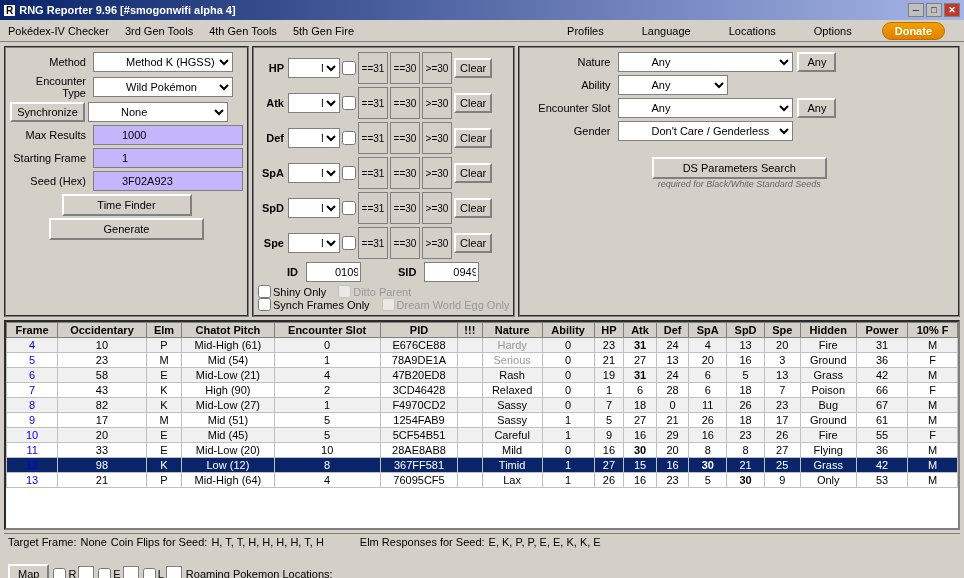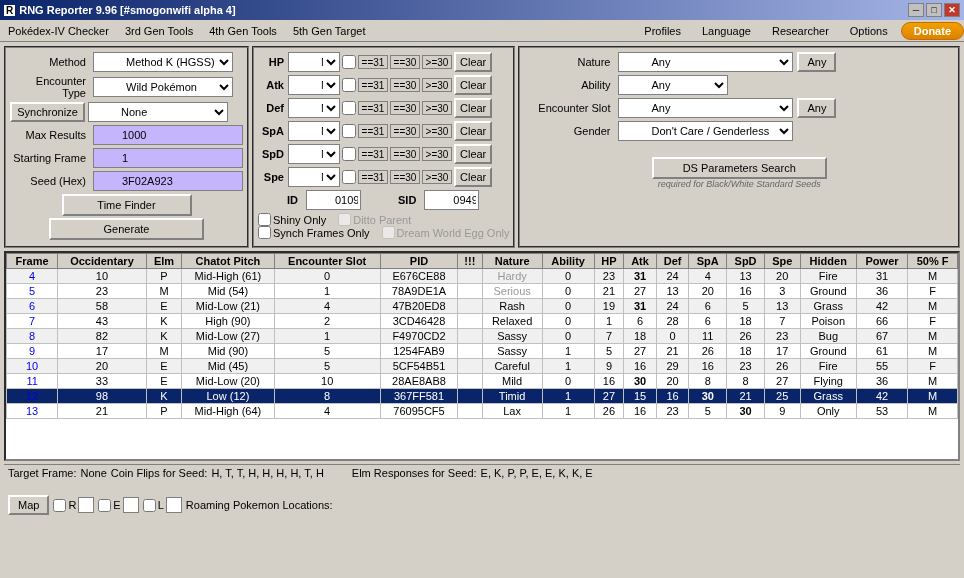--- a/index.html
+++ b/index.html
@@ -7,21 +7,21 @@
     
     
     .title-bar { background: linear-gradient(to right, #0a246a, #a6b5e7); height: 20px; display: flex; align-items: center; justify-content: space-between; padding: 0 4px; color: white; font-size: 11px; font-weight: bold; }
     .title-bar-left { display: flex; align-items: center; gap: 4px; }
     .title-bar-right { display: flex; gap: 2px; }
     .title-btn { width: 16px; height: 14px; background: #c0c0c0; border: 1px solid #808080; display: flex; align-items: center; justify-content: center; cursor: pointer; font-size: 9px; color: black; }
     
     
     .menu-bar { background: #d4d0c8; height: 22px; display: flex; align-items: center; border-bottom: 1px solid #808080; }
     .menu-item { padding: 2px 8px; cursor: pointer; height: 100%; display: flex; align-items: center; }
-    .menu-right { margin-left: auto; display: flex; align-items: center; gap: 5px; padding-right: 0; }
+    .menu-right { margin-left: auto; display: flex; align-items: center; gap: 22px; padding-right: 19px; }
     .donate-btn { background: linear-gradient(to bottom, #f0a000, #e08000); border: 1px solid #c07000; border-radius: 10px; padding: 2px 12px; color: white; font-weight: bold; cursor: pointer; font-size: 11px; }
     
     
     .main-content { padding: 4px; display: flex; flex-direction: column; gap: 3px; }
     
     
     .top-section { display: flex; gap: 3px; }
     .form-row { display: flex; align-items: center; margin-bottom: 3px; gap: 3px; }
     .form-label { width: 80px; text-align: right; padding-right: 4px; }
     .form-select { height: 20px; border: 1px solid #808080; background: white; }
@@ -69,46 +69,46 @@
     
     .panel-box { border: 2px groove #808080; padding: 4px; background: #d4d0c8; }
     
     
     ::-webkit-scrollbar { width: 16px; height: 16px; }
     ::-webkit-scrollbar-track { background: #d4d0c8; }
     ::-webkit-scrollbar-thumb { background: #a0a0a0; border: 1px solid #808080; }
     
     select, input[type="text"] { font-size: 11px; padding-left: 28px; }
 
-    .stat-eq-btn { height: 14px; padding: 0 2px; background: #d4d0c8; border: 1px solid #808080; cursor: pointer; font-size: 10px; min-width: 30px; }
+    .stat-eq-btn { height: 32px; padding: 0 2px; background: #d4d0c8; border: 1px solid #808080; cursor: pointer; font-size: 10px; min-width: 30px; }
   </style>
 </head>
 <body>
 
 <div class="title-bar">
   <div class="title-bar-left">
     <span style="font-size:10px; background:#fff; color:#000; padding:0 2px;">R</span>
     <span>RNG Reporter 9.96 [#smogonwifi alpha 4]</span>
   </div>
   <div class="title-bar-right">
     <div class="title-btn">─</div>
     <div class="title-btn">□</div>
     <div class="title-btn" style="background:#c0392b; color:white;">✕</div>
   </div>
 </div>
 
 <div class="menu-bar">
   <div class="menu-item">Pokédex-IV Checker</div>
   <div class="menu-item">3rd Gen Tools</div>
   <div class="menu-item">4th Gen Tools</div>
-  <div class="menu-item">5th Gen Target</div>
+  <div class="menu-item">5th Gen Fire</div>
   <div class="menu-right">
     <div class="menu-item">Profiles</div>
     <div class="menu-item">Language</div>
-    <div class="menu-item">Researcher</div>
+    <div class="menu-item">Locations</div>
     <div class="menu-item">Options</div>
     <button class="donate-btn">Donate</button>
   </div>
 </div>
 
 <div class="main-content">
 
   <div class="top-section">
 
     <div class="panel-box">
@@ -298,21 +298,21 @@
           <th>Nature</th>
           <th>Ability</th>
           <th>HP</th>
           <th>Atk</th>
           <th>Def</th>
           <th>SpA</th>
           <th>SpD</th>
           <th>Spe</th>
           <th>Hidden</th>
           <th>Power</th>
-          <th>50% F</th>
+          <th>10% F</th>
         </tr>
       </thead>
       <tbody id="table-body">
       <tr class="row-even">
             <td><a href="#" class="text-link">4</a></td>
             <td>10</td>
             <td>P</td>
             <td>Mid-High (61)</td>
             <td>0</td>
             <td>E676CE88</td>
@@ -406,21 +406,21 @@
             <td>26</td>
             <td>23</td>
             <td>Bug</td>
             <td>67</td>
             <td>M</td>
           </tr>
           <tr class="row-odd">
             <td><a href="#" class="text-link">9</a></td>
             <td>17</td>
             <td>M</td>
-            <td>Mid (90)</td>
+            <td>Mid (51)</td>
             <td>5</td>
             <td>1254FAB9</td>
             <td></td>
             <td>Sassy</td>
             <td>1</td>
             <td>5</td>
             <td>27</td>
             <td>21</td>
             <td>26</td>
             <td>18</td>
@@ -512,21 +512,21 @@
         </tbody>
     </table>
   </div>
 
   <div class="bottom-bar">
     <div class="bottom-row1">
       <span>Target Frame:</span>
       <span>None</span>
       <span>Coin Flips for Seed:</span>
       <span>H, T, T, H, H, H, H, T, H</span>
-      <span style="margin-left:24px;text-align:right;">Elm Responses for Seed:</span>
+      <span style="margin-left:32px;text-align:right;">Elm Responses for Seed:</span>
       <span>E, K, P, P, E, E, K, K, E</span>
     </div>
     <div class="bottom-row2">
       <button class="map-btn">Map</button>
       <div class="bottom-check">
         <input type="checkbox" style="">
         <span>R</span>
         <span style="width:16px; height:16px; border:1px solid #808080; display:inline-block; background:white;"></span>
       </div>
       <div class="bottom-check">

